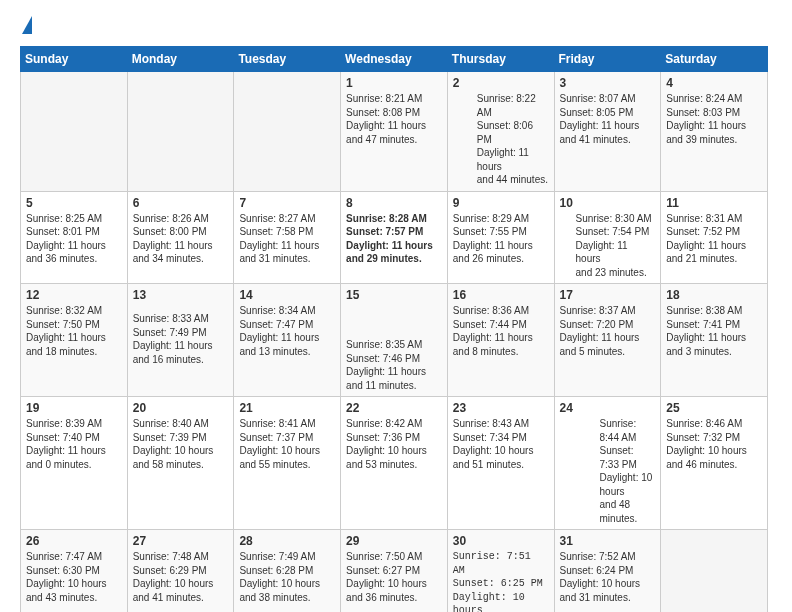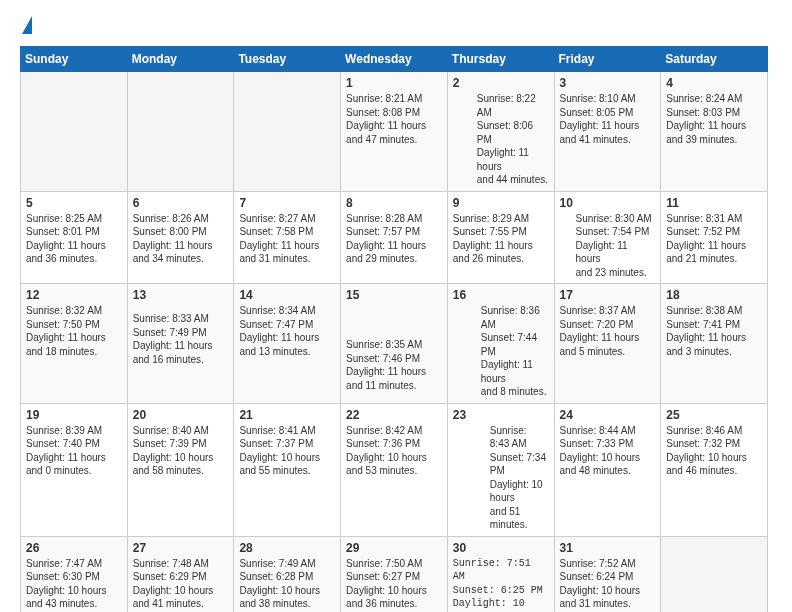--- a/index.html
+++ b/index.html
@@ -154,21 +154,21 @@
           </td>
           <td>
             <span class="day-num">2</span>
             <div class="day-info" style="white-space: pre-line; margin-left: 24px;">Sunrise: 8:22 AM
 Sunset: 8:06 PM
 Daylight: 11 hours
 and 44 minutes.</div>
           </td>
           <td>
             <span class="day-num">3</span>
-            <div class="day-info" style="white-space: pre-line;">Sunrise: 8:10 AM
+            <div class="day-info" style="white-space: pre-line;">Sunrise: 8:07 AM
 Sunset: 8:05 PM
 Daylight: 11 hours
 and 41 minutes.</div>
           </td>
           <td>
             <span class="day-num">4</span>
             <div class="day-info" style="white-space: pre-line;">Sunrise: 8:24 AM
 Sunset: 8:03 PM
 Daylight: 11 hours
 and 39 minutes.</div>
@@ -191,21 +191,21 @@
           </td>
           <td>
             <span class="day-num">7</span>
             <div class="day-info" style="white-space: pre-line;">Sunrise: 8:27 AM
 Sunset: 7:58 PM
 Daylight: 11 hours
 and 31 minutes.</div>
           </td>
           <td>
             <span class="day-num">8</span>
-            <div class="day-info" style="white-space: pre-line;">Sunrise: 8:28 AM
+            <div class="day-info" style="white-space: pre-line; font-weight: bold;">Sunrise: 8:28 AM
 Sunset: 7:57 PM
 Daylight: 11 hours
 and 29 minutes.</div>
           </td>
           <td>
             <span class="day-num">9</span>
             <div class="day-info" style="white-space: pre-line;">Sunrise: 8:29 AM
 Sunset: 7:55 PM
 Daylight: 11 hours
 and 26 minutes.</div>
@@ -249,21 +249,21 @@
           </td>
           <td>
             <span class="day-num">15</span>
             <div class="day-info" style="white-space: pre-line; margin-top: 36px;">Sunrise: 8:35 AM
 Sunset: 7:46 PM
 Daylight: 11 hours
 and 11 minutes.</div>
           </td>
           <td>
             <span class="day-num">16</span>
-            <div class="day-info" style="white-space: pre-line; margin-left: 28px;">Sunrise: 8:36 AM
+            <div class="day-info" style="white-space: pre-line;">Sunrise: 8:36 AM
 Sunset: 7:44 PM
 Daylight: 11 hours
 and 8 minutes.</div>
           </td>
           <td>
             <span class="day-num">17</span>
             <div class="day-info" style="white-space: pre-line;">Sunrise: 8:37 AM
 Sunset: 7:20 PM
 Daylight: 11 hours
 and 5 minutes.</div>
@@ -300,28 +300,28 @@
           </td>
           <td>
             <span class="day-num">22</span>
             <div class="day-info" style="white-space: pre-line;">Sunrise: 8:42 AM
 Sunset: 7:36 PM
 Daylight: 10 hours
 and 53 minutes.</div>
           </td>
           <td>
             <span class="day-num">23</span>
-            <div class="day-info" style="white-space: pre-line; margin-left: 37px;">Sunrise: 8:43 AM
+            <div class="day-info" style="white-space: pre-line;">Sunrise: 8:43 AM
 Sunset: 7:34 PM
 Daylight: 10 hours
 and 51 minutes.</div>
           </td>
           <td>
             <span class="day-num">24</span>
-            <div class="day-info" style="white-space: pre-line;">Sunrise: 8:44 AM
+            <div class="day-info" style="white-space: pre-line; margin-left: 40px;">Sunrise: 8:44 AM
 Sunset: 7:33 PM
 Daylight: 10 hours
 and 48 minutes.</div>
           </td>
           <td>
             <span class="day-num">25</span>
             <div class="day-info" style="white-space: pre-line;">Sunrise: 8:46 AM
 Sunset: 7:32 PM
 Daylight: 10 hours
 and 46 minutes.</div>

